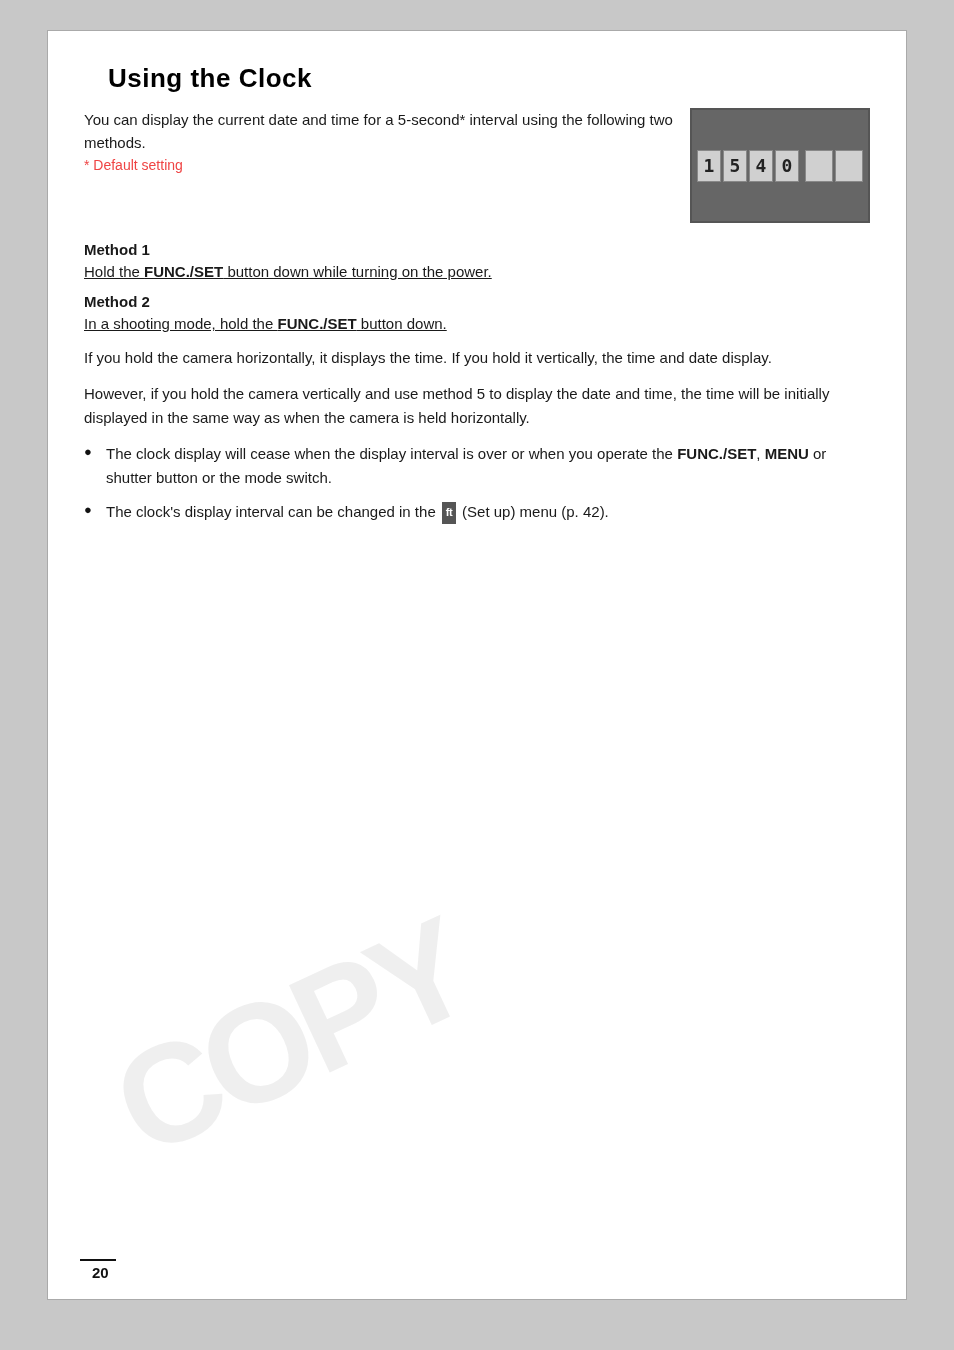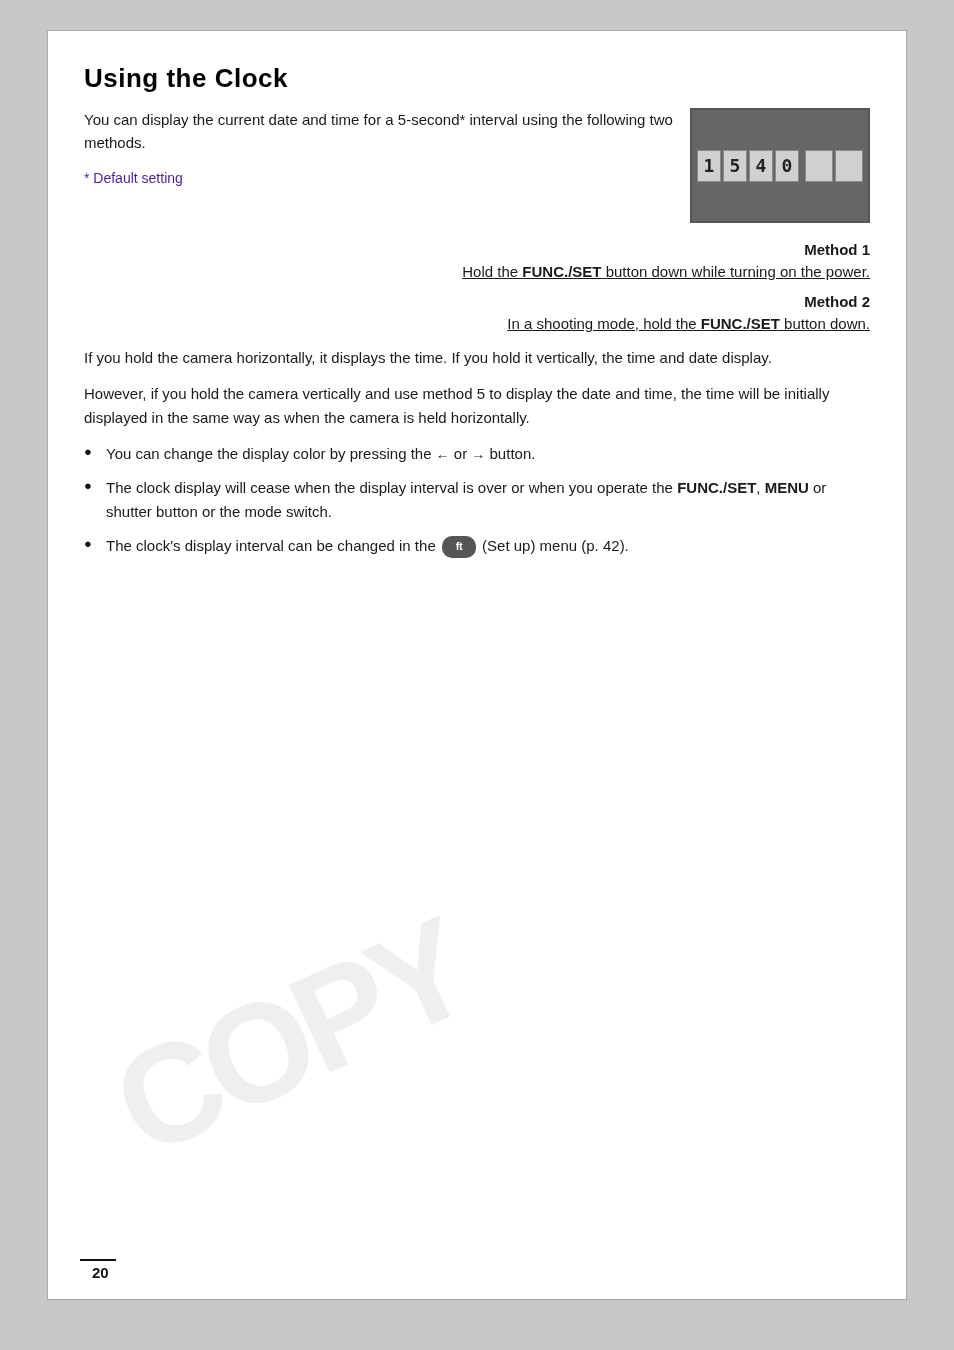--- a/index.html
+++ b/index.html
@@ -26,40 +26,41 @@
       position: relative;
     }
 
     .page-title {
       font-size: 26px;
       font-weight: 900;
       font-family: Arial Black, Arial, sans-serif;
       margin-bottom: 14px;
       color: #000;
       letter-spacing: 0.5px;
+      margin-left: 24px;
     }
 
     .intro-section {
       display: flex;
       align-items: flex-start;
       margin-bottom: 18px;
       gap: 12px;
     }
 
     .intro-text {
       flex: 1;
       font-size: 15px;
       line-height: 1.55;
       color: #1a1a1a;
     }
 
     .intro-text .asterisk-note {
       font-size: 14px;
-      margin-top: 13px;
-      color: #4c1d95;
+      margin-top: 0;
+      color: #ef4444;
     }
 
     .clock-display {
       width: 180px;
       height: 115px;
       background: #666;
       flex-shrink: 0;
       display: flex;
       align-items: center;
       justify-content: center;
@@ -88,21 +89,20 @@
 
     .digit-blank {
       background: #d0d0d0;
       border: 1.5px solid #888;
       width: 28px;
       height: 32px;
     }
 
     .method-section {
       margin-bottom: 10px;
-      text-align: right;
     }
 
     .method-label {
       font-weight: bold;
       font-size: 15px;
       margin-bottom: 2px;
     }
 
     .method-text {
       font-size: 15px;
@@ -152,23 +152,23 @@
     }
 
     .setup-icon {
       display: inline-flex;
       align-items: center;
       justify-content: center;
       background: #555;
       color: #fff;
       font-size: 11px;
       font-weight: bold;
-      width: 34px;
+      width: 14px;
       height: 22px;
-      border-radius: 10px;
+      border-radius: 0;
       vertical-align: middle;
       margin: 0 2px;
       font-family: Arial, sans-serif;
       letter-spacing: -0.5px;
     }
 
     .copy-watermark {
       position: absolute;
       bottom: 180px;
       left: 60px;
@@ -241,23 +241,20 @@
       <span>In a shooting mode, hold the </span><span class="bold">FUNC./SET</span><span> button down.</span>
     </p>
   </div>
 
   <p class="body-text">If you hold the camera horizontally, it displays the time. If you hold it vertically, the time and date display.</p>
 
   <p class="body-text">However, if you hold the camera vertically and use method 5 to display the date and time, the time will be initially displayed in the same way as when the camera is held horizontally.</p>
 
   <ul class="bullet-list">
     <li>
-      <span>You can change the display color by pressing the </span><span class="arrow-icon bold">←</span><span> or </span><span class="arrow-icon bold">→</span><span> button.</span>
-    </li>
-    <li>
       <span>The clock display will cease when the display interval is over or when you operate the </span><span class="bold">FUNC./SET</span><span>, </span><span class="bold">MENU</span><span> or shutter button or the mode switch.</span>
     </li>
     <li>
       <span>The clock's display interval can be changed in the </span><span class="setup-icon">ft</span><span> (Set up) menu (p. 42).</span>
     </li>
   </ul>
 
   <div class="page-number-line"></div>
   <div class="page-number">20</div>
 

